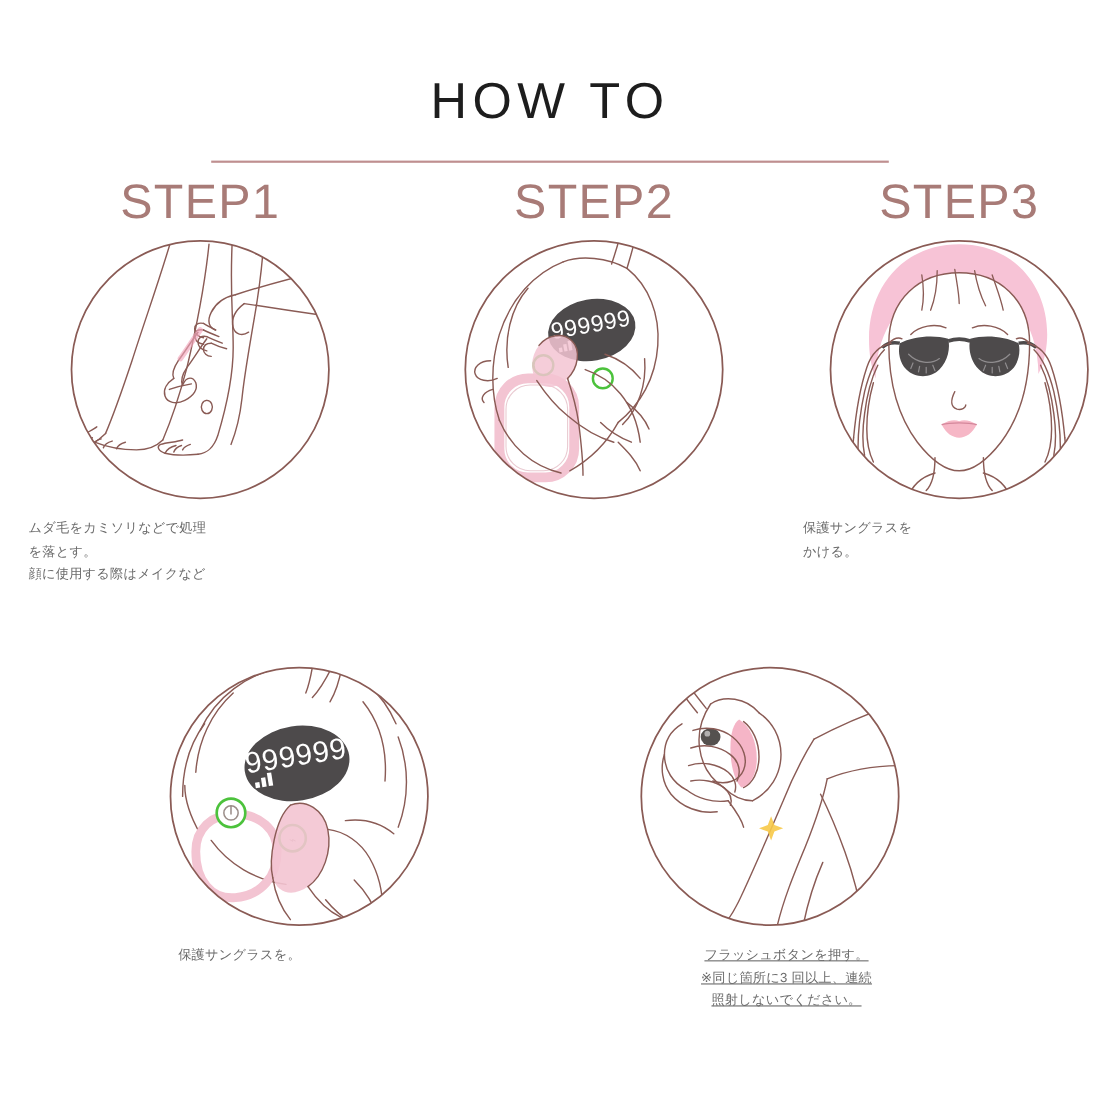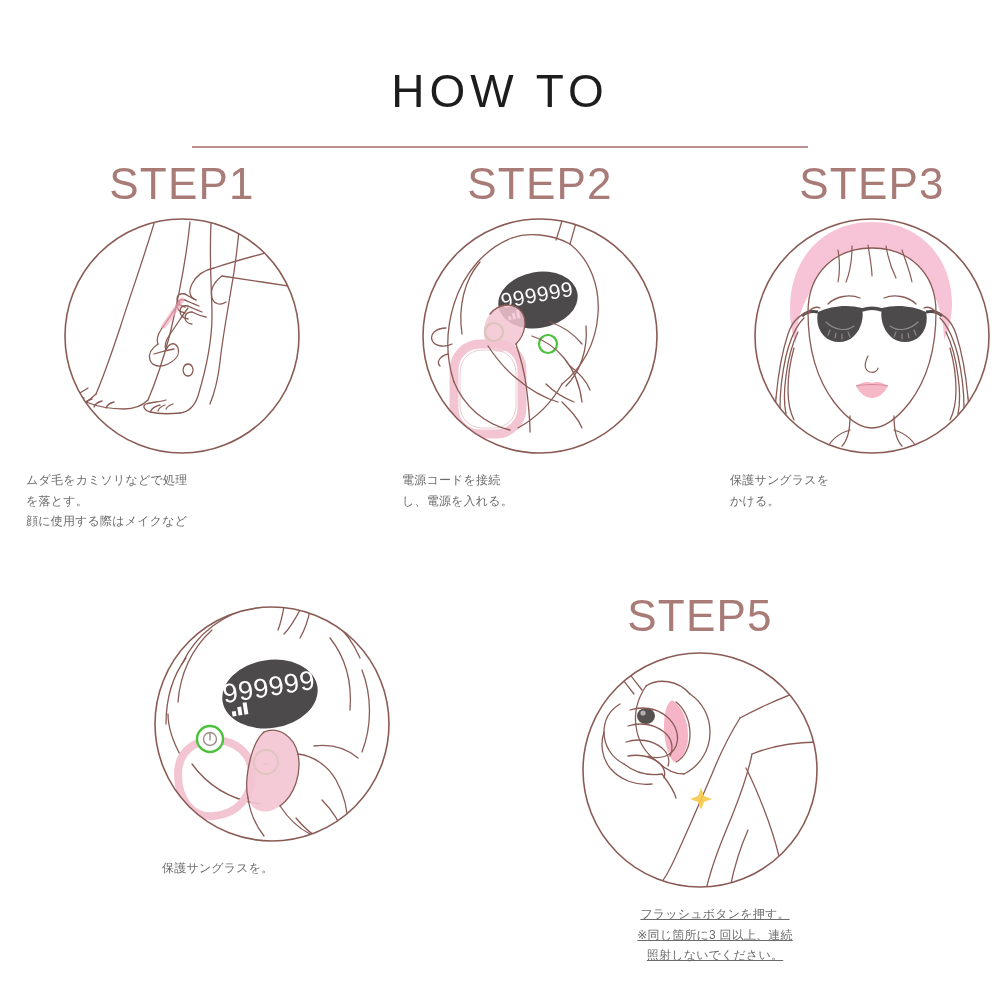--- a/index.html
+++ b/index.html
@@ -213,24 +213,20 @@
               <path d="M112 120 C124 124, 136 132, 144 142 C154 154, 160 170, 162 186"></path>
               <path d="M130 106 C142 110, 154 118, 162 128"></path>
               <path d="M150 150 C158 156, 166 164, 170 174"></path>
               <path d="M126 168 C134 176, 144 182, 154 186"></path>
               <path d="M142 186 C150 194, 158 202, 162 212"></path>
             </g>
           </g>
           <circle cx="120" cy="120" r="117" fill="none" stroke="#8a5b55" stroke-width="1.6"></circle>
         </svg>
       </div>
-      <div class="caption">
-        <div>電源コードを接続</div>
-        <div>し、電源を入れる。</div>
-      </div>
     </div>
 
     <div class="step step-3">
       <div class="step-label">STEP3</div>
       <div class="circle-wrap">
         <svg viewBox="0 0 240 240" xmlns="http://www.w3.org/2000/svg">
           <defs>
             <clipPath id="clip3">
                 <circle cx="120" cy="120" r="117"></circle>
               </clipPath>
@@ -382,21 +378,20 @@
           </g>
           <circle cx="120" cy="120" r="117" fill="none" stroke="#8a5b55" stroke-width="1.6"></circle>
         </svg>
       </div>
       <div class="caption">
         <div>保護サングラスを。</div>
       </div>
     </div>
 
     <div class="step step-5">
-      <div class="step-label">STEP5</div>
       <div class="circle-wrap">
         <svg viewBox="0 0 240 240" xmlns="http://www.w3.org/2000/svg">
           <defs>
             <clipPath id="clip5">
                 <circle cx="120" cy="120" r="117"></circle>
               </clipPath>
           </defs>
           <g clip-path="url(#clip5)">
             <g fill="none" stroke="#8a5b55" stroke-width="1.3" stroke-linecap="round" stroke-linejoin="round">
 

